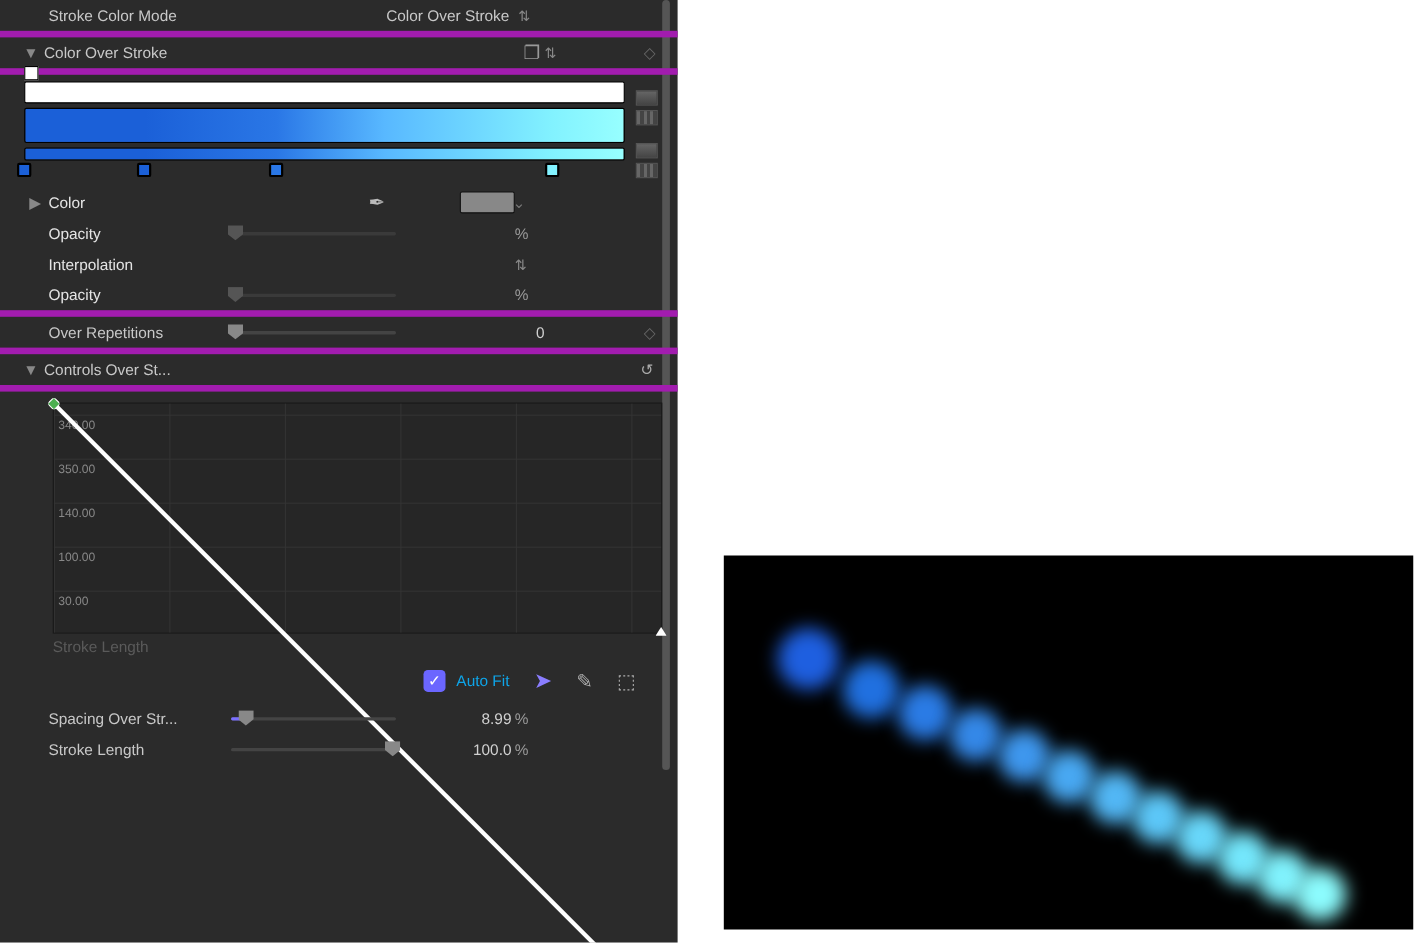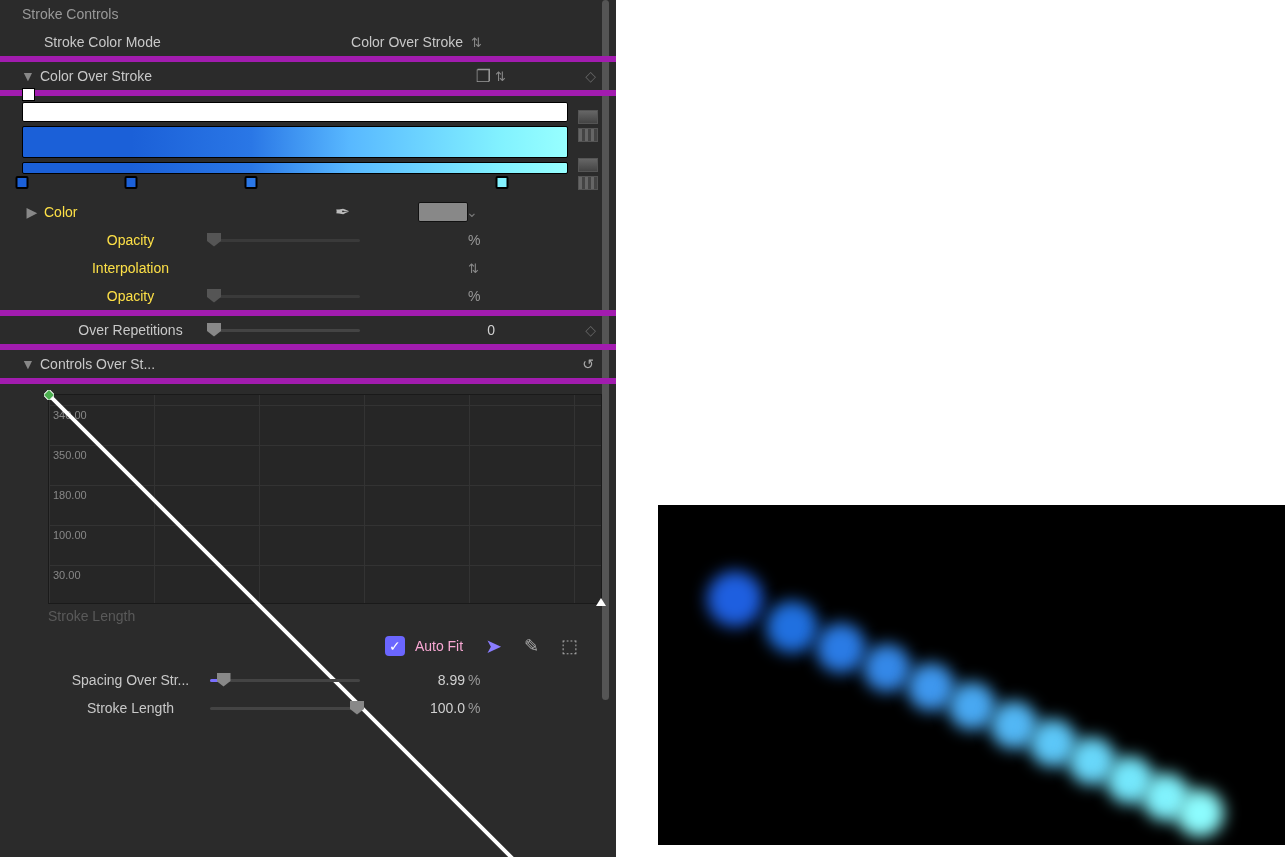--- a/index.html
+++ b/index.html
@@ -4,22 +4,22 @@
 <style>
   * { box-sizing: border-box; margin: 0; padding: 0; font-family: -apple-system, "Helvetica Neue", Arial, sans-serif; }
   body { background: #fff; width: 1285px; height: 857px; position: relative; overflow: hidden; }
 
   .panel { position: absolute; left: 0; top: 0; width: 616px; height: 857px; background: #2b2b2b; color: #c8c8c8; font-size: 14px; }
   .scrollbar { position: absolute; left: 602px; top: 0; width: 7px; height: 700px; background: #555; border-radius: 4px; }
 
   .row { display: flex; align-items: center; padding: 6px 14px 6px 22px; position: relative; }
   .row.border { border-bottom: 6px solid #a21caf; }
   .label { flex: 0 0 195px; }
-  .label.subsub { padding-left: 22px; text-align: center; }
-  .dim { color: #fde047; }
+  .label.subsub { padding-left: 22px; }
+  .dim { color: #e5e5e5; }
   .header-label { color:#999; }
 
   .disc { width:12px; display:inline-flex; justify-content:center; margin-right:6px; color:#888;}
   .field { flex: 1; display:flex; align-items:center; gap:8px; }
   .right-align { justify-content: flex-end; padding-right: 120px; }
   .value-col { position: absolute; left: 395px; width: 70px; text-align: right; color:#d0d0d0;}
   .unit-col { position: absolute; left: 468px; color:#999; }
   .kf { position:absolute; right:20px; color:#666; }
 
   .udown { font-size:13px; color:#888;}
@@ -74,23 +74,20 @@
   
   .preview { position:absolute; left:658px; top:505px; width:627px; height:340px; background:#000; overflow:hidden;}
   .dot { position:absolute; border-radius:50%; filter: blur(8px);}
 </style>
 </head>
 <body>
 
 <div class="panel">
   <div class="scrollbar"></div>
 
-  <div class="row">
-    <span class="header-label">Stroke Controls</span>
-  </div>
 
   <div class="row border" style="padding-left:44px;">
     <span class="label" style="flex-basis:175px;">Stroke Color Mode</span>
     <div class="field right-align">
       <span>Color Over Stroke</span>
       <span class="udown">⇅</span>
     </div>
   </div>
 
   <div class="row border">
@@ -175,39 +172,39 @@
     <span>Controls Over St...</span>
     <span class="reset-icon">↺</span>
   </div>
 
   <div class="curve-wrap">
     <span class="curve-ylabel">Spacing Over Stroke</span>
     <div class="curve-box">
       <div class="ticks" id="curve-ticks">
           <div class="tick" style="top: 14px;">340.00</div>
           <div class="tick" style="top: 54px;">350.00</div>
-          <div class="tick" style="top: 94px;">180.00</div>
+          <div class="tick" style="top: 94px;">140.00</div>
           <div class="tick" style="top: 134px;">100.00</div>
           <div class="tick" style="top: 174px;">30.00</div>
         </div>
       <svg class="curve-line" viewBox="0 0 100 100" preserveAspectRatio="none">
         <line x1="0" y1="0" x2="100" y2="100" stroke="#fff" stroke-width="0.7"></line>
       </svg>
       <svg class="curve-pt" style="left:0%; top:0%;" viewBox="0 0 10 10">
           <rect x="1" y="1" width="8" height="8" fill="#4caf50" stroke="#fff" transform="rotate(45 5 5)"></rect>
         </svg>
       <svg class="curve-pt" style="left:100%; top:100%;" viewBox="0 0 10 10">
           <polygon points="5,0 10,8 0,8" fill="#fff"></polygon>
         </svg>
     </div>
     <div class="curve-xlabel">Stroke Length</div>
 
     <div class="tool-row">
       <span class="checkbox">✓</span>
-      <span style="color:#f9a8d4; margin-left:-12px;">Auto Fit</span>
+      <span style="color:#0ea5e9; margin-left:-12px;">Auto Fit</span>
       <span class="arrow-tool">➤</span>
       <span class="tool-icon">✎</span>
       <span class="tool-icon">⬚</span>
     </div>
   </div>
 
   <div class="row">
     <span class="label subsub">Spacing Over Str...</span>
     <div class="slider-track">
       <div class="slider-fill" id="spacing-fill" style="width: 13.5px;"></div>

